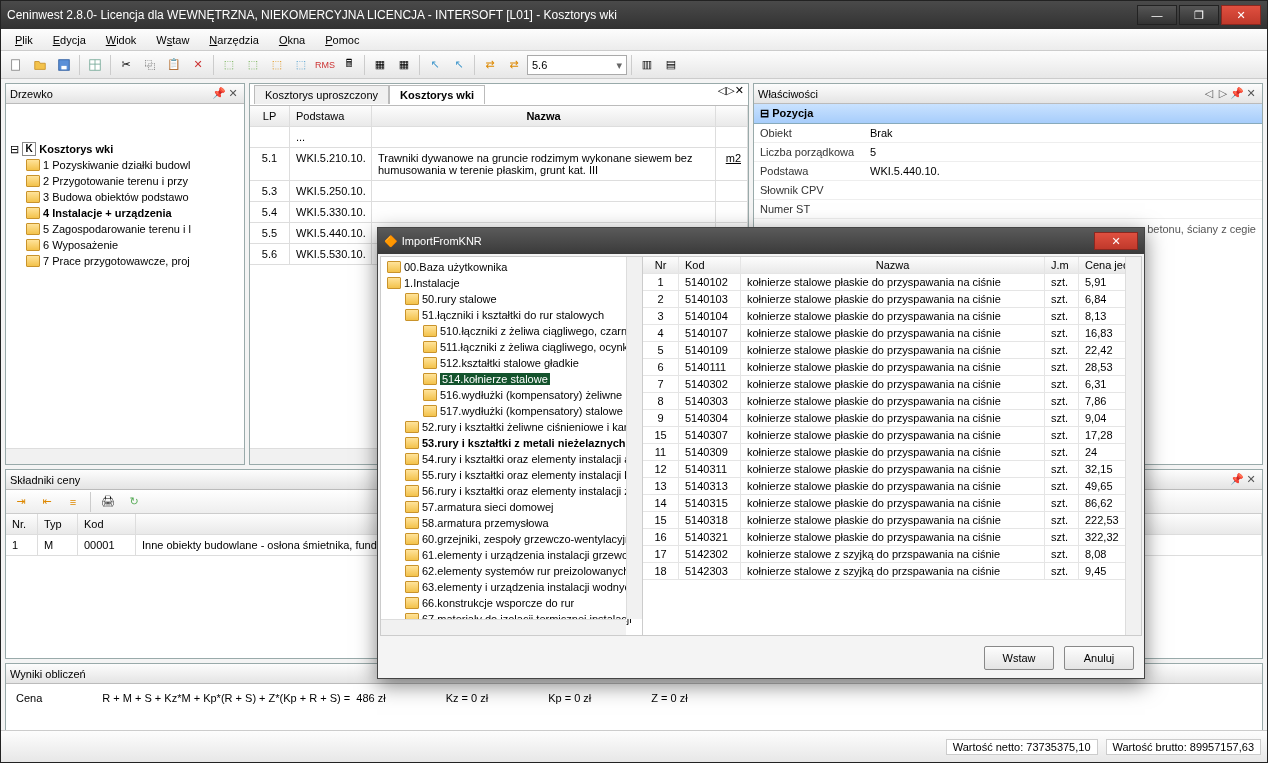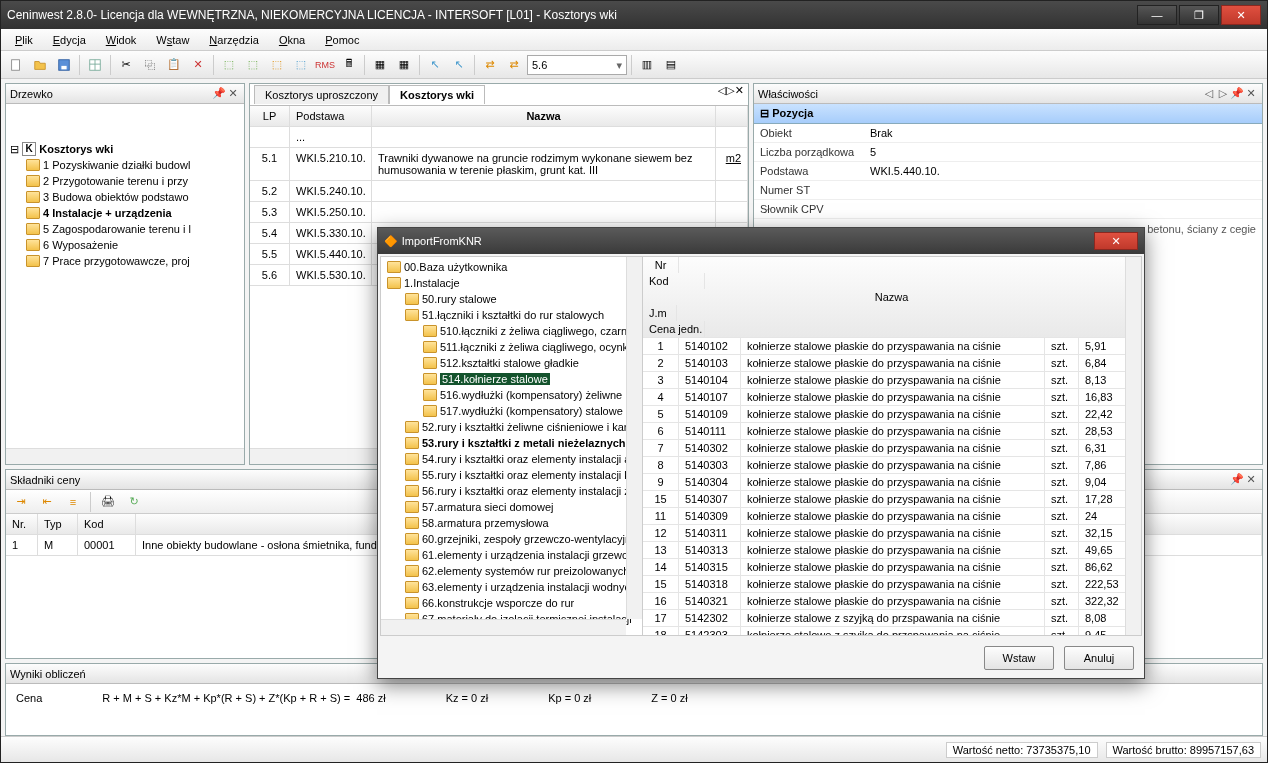--- a/index.html
+++ b/index.html
@@ -67,37 +67,37 @@
 .comp-head, .comp-row { display: flex; border-bottom: 1px solid #ddd; }
 .comp-head { background: linear-gradient(#fdfdfd,#e9e9e9); }
 .comp-head > div, .comp-row > div { padding: 4px 6px; border-right: 1px solid #ddd; }
 .cc-nr { width: 32px; } .cc-typ { width: 40px; } .cc-kod { width: 58px; } .cc-naz { flex: 1; }
 
 
 #res-panel { left: 4px; top: 584px; right: 4px; bottom: 4px; }
 .res-body { padding: 8px 10px; display: flex; gap: 60px; align-items: center; flex-wrap: wrap; }
 
 
-.statusbar { position: absolute; bottom: 0; left: 0; right: 0; height: 26px; background: linear-gradient(#fdfdfd,#e7e7e7); border-top: 1px solid #ccc; display: flex; align-items: center; justify-content: flex-end; padding: 0 6px; gap: 8px; }
+.statusbar { position: absolute; bottom: 0; left: 0; right: 0; height: 32px; background: linear-gradient(#fdfdfd,#e7e7e7); border-top: 1px solid #ccc; display: flex; align-items: center; justify-content: flex-end; padding: 0 6px; gap: 8px; }
 .statusbar .cell { border: 1px solid #ccc; padding: 1px 6px; background: #fff; }
 
 
 .dialog { position: absolute; left: 376px; top: 226px; width: 768px; height: 452px; border: 1px solid #444; background: #f4f4f4; box-shadow: 0 6px 20px rgba(0,0,0,0.5); display: flex; flex-direction: column; }
 .dlg-title { height: 26px; background: linear-gradient(#5a5a5a,#3a3a3a); color: #fff; display: flex; align-items: center; padding: 0 6px; }
 .dlg-title .t { flex: 1; }
 .dlg-title .close { width: 44px; height: 18px; background: linear-gradient(#e05040,#c0392b); border: 1px solid #8a2820; text-align: center; line-height: 16px; }
 .dlg-body { flex: 1; display: flex; background: #fff; border: 1px solid #ccc; margin: 2px; overflow: hidden; }
 .dlg-tree { width: 262px; border-right: 1px solid #ccc; overflow: hidden; padding: 2px; position: relative; }
 .dlg-tree .tree-row { height: 16px; white-space: nowrap; overflow: hidden; }
 .dlg-tree .sel { background: #14532d; color: #fff; padding: 0 2px; }
 .dlg-tree .scrolltrack { position: absolute; right: 0; top: 0; bottom: 16px; width: 16px; background: #f1f1f1; border-left: 1px solid #ddd; }
 .dlg-tree .hscrolltrack { position: absolute; left: 0; right: 16px; bottom: 0; height: 16px; background: #f1f1f1; border-top: 1px solid #ddd; }
 .dlg-grid { flex: 1; display: flex; flex-direction: column; position: relative; }
 .dg-head, .dg-row { display: flex; border-bottom: 1px solid #e5e5e5; }
-.dg-head { background: linear-gradient(#fdfdfd,#e9e9e9); flex-direction: column; }
+.dg-head { background: linear-gradient(#fdfdfd,#e9e9e9); }
 .dg-head > div, .dg-row > div { padding: 2px 6px; border-right: 1px solid #e5e5e5; overflow: hidden; white-space: nowrap; }
 .dc-nr { width: 36px; text-align: center; }
 .dc-kod { width: 62px; }
 .dc-naz { flex: 1; }
 .dc-jm { width: 34px; }
 .dc-cena { width: 62px; }
 .dg-scrolltrack { position: absolute; right: 0; top: 0; bottom: 0; width: 16px; background: #f1f1f1; border-left: 1px solid #ddd; }
 .dlg-btns { height: 40px; display: flex; align-items: center; justify-content: flex-end; padding: 0 10px; gap: 10px; }
 .btn { min-width: 70px; height: 24px; border: 1px solid #888; background: linear-gradient(#fdfdfd,#e4e4e4); text-align: center; line-height: 22px; border-radius: 2px; }
 
@@ -258,26 +258,20 @@
             <div class="c-naz"></div>
             <div class="c-jm"></div>
           </div>
           <div class="grid-row">
             <div class="c-lp">5.1</div>
             <div class="c-pod">WKI.5.210.10.</div>
             <div class="c-naz">Trawniki dywanowe na gruncie rodzimym wykonane siewem bez humusowania w terenie płaskim, grunt kat. III</div>
             <div class="c-jm">m2</div>
           </div>
           <div class="grid-row">
-            <div class="c-lp">5.2</div>
-            <div class="c-pod">WKI.5.240.10.</div>
-            <div class="c-naz"></div>
-            <div class="c-jm"></div>
-          </div>
-          <div class="grid-row">
             <div class="c-lp">5.3</div>
             <div class="c-pod">WKI.5.250.10.</div>
             <div class="c-naz"></div>
             <div class="c-jm"></div>
           </div>
           <div class="grid-row">
             <div class="c-lp">5.4</div>
             <div class="c-pod">WKI.5.330.10.</div>
             <div class="c-naz"></div>
             <div class="c-jm"></div>
@@ -317,25 +311,25 @@
           </div>
           <div class="prop-row">
             <div class="k">Liczba porządkowa</div>
             <div class="v">5</div>
           </div>
           <div class="prop-row">
             <div class="k">Podstawa</div>
             <div class="v">WKI.5.440.10.</div>
           </div>
           <div class="prop-row">
+            <div class="k">Słownik CPV</div>
+            <div class="v"></div>
+          </div>
+          <div class="prop-row">
             <div class="k">Numer ST</div>
-            <div class="v"></div>
-          </div>
-          <div class="prop-row">
-            <div class="k">Słownik CPV</div>
             <div class="v"></div>
           </div>
         </div>
       <div style="text-align:right;padding:4px 6px;color:#555">betonu, ściany z cegie</div>
     </div>
 
     <div id="comp-panel" class="panel">
       <div class="panel-header">
         <span>Składniki ceny</span>
         <span class="spacer"></span>

